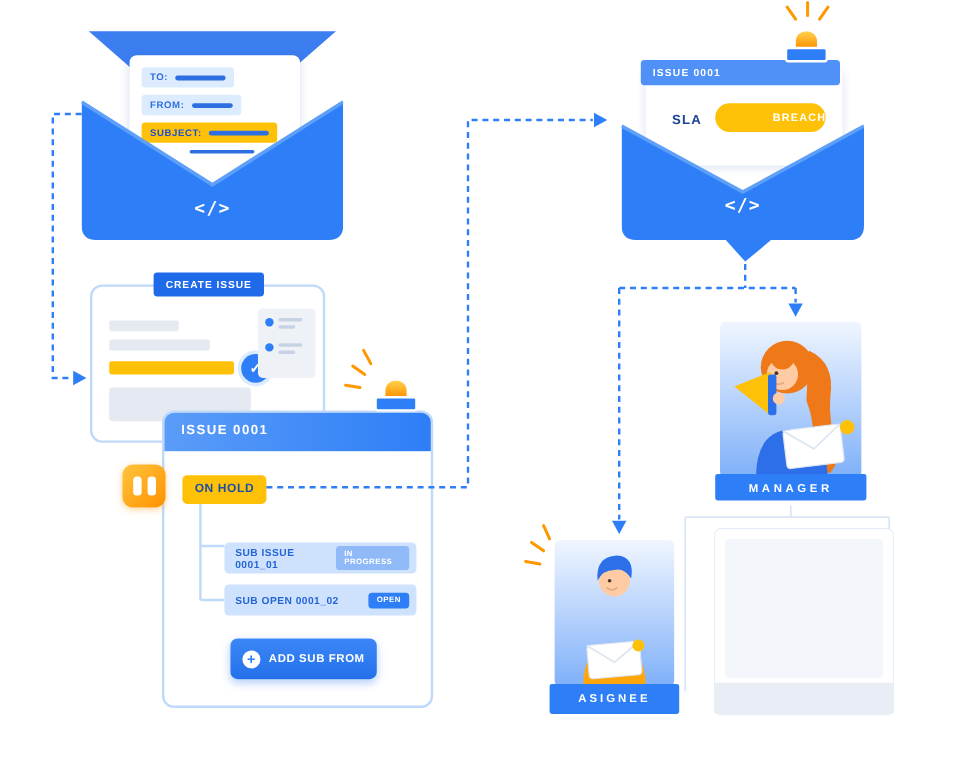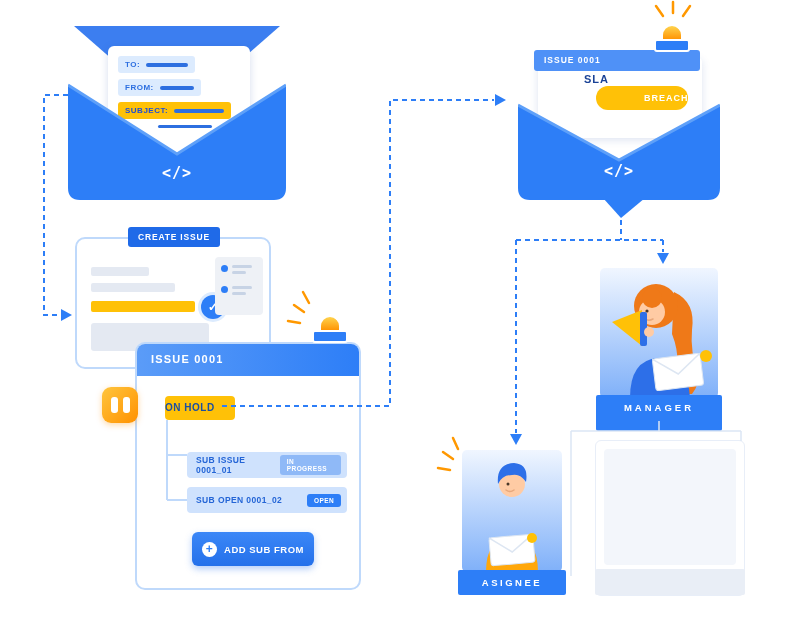--- a/index.html
+++ b/index.html
@@ -60,23 +60,23 @@
     box-shadow:0 2px 6px rgba(255,145,0,.35); }
   .pause b { width:7px; height:16px; background:#fff; border-radius:3px; }
 
   
   .issue-card { position:absolute; left:135px; top:342px; width:226px; height:248px;
     background:#fff; border:2px solid #bfd9fb; border-radius:10px; overflow:hidden; z-index:2; }
   .ic-header { height:34px; background:linear-gradient(90deg,#5b9cf8,#2d7ef7);
     color:#fff; font-size:11px; font-weight:bold; letter-spacing:1.2px;
     line-height:34px; padding-left:16px; margin:-2px -2px 0 -2px; }
   .tree { position:absolute; left:0; top:0; }
-  .badge-onhold { position:absolute; left:28px; top:52px; width:70px; height:24px;
+  .badge-onhold { position:absolute; left:15px; top:52px; width:70px; height:24px;
     background:#ffc107; border-radius:4px; color:#1a4fa3; font-size:10px; font-weight:bold;
-    letter-spacing:.5px; text-align:left; line-height:24px; }
+    letter-spacing:.5px; text-align:center; line-height:24px; }
   .sub-row { position:absolute; left:50px; width:160px; height:26px; background:#cfe2fd;
     border-radius:4px; display:flex; align-items:center; justify-content:space-between;
     padding:0 6px 0 9px; }
   .sub-row.r1 { top:84px;margin-top:24px; } .sub-row.r2 { top:143px; }
   .s-label { font-size:8.5px; font-weight:bold; color:#2465d6; letter-spacing:.4px; }
   .s-badge { background:#8fb9f7; color:#fff; font-size:6.5px; font-weight:bold;
     letter-spacing:.4px; border-radius:3px; padding:3px 7px; }
   .s-badge.open { background:#2d7ef7; }
   .btn-add { position:absolute; left:55px; top:188px; width:122px; height:34px;
     background:linear-gradient(180deg,#3b87f7,#2470ea); border:none; border-radius:6px;
@@ -96,31 +96,31 @@
   .alarm-issue { left:312px; top:315px; }
   .alarm-sla { left:654px; top:24px; }
 
   
   .sla { position:absolute; left:518px; top:10px; width:202px; height:210px; z-index:2; }
   .sla-letter { position:absolute; left:20px; top:48px; width:164px; height:80px;
     background:#fff; border-radius:4px; box-shadow:0 2px 8px rgba(30,70,160,.15); z-index:2; }
   .sla-tag { position:absolute; left:16px; top:40px; width:166px; height:21px;
     background:#4f91f7; border-radius:3px; color:#fff; font-size:8.5px; font-weight:bold;
     letter-spacing:1px; line-height:21px; padding-left:10px; z-index:4; }
-  .sla-word { position:absolute; left:42px; top:63px; color:#1b4396; font-size:11px;
-    font-weight:bold; letter-spacing:1px; z-index:4;margin-left:24px; }
+  .sla-word { position:absolute; left:42px; top:84px; color:#1b4396; font-size:11px;
+    font-weight:bold; letter-spacing:1px; z-index:4; }
   .badge-breached { position:absolute; left:78px; top:76px; width:92px; height:24px;
     background:#ffc107; border-radius:12px; color:#fff; font-size:9px; font-weight:bold;
     letter-spacing:1px; text-align:center; line-height:24px; z-index:4;padding-left:48px; }
   .sla .front { z-index:3; }
   .sla .code-glyph { top:152px; }
 
   
   .mgr-card { position:absolute; left:600px; top:268px; width:118px; height:130px; z-index:2; }
-  .mgr-label { position:absolute; left:596px; top:395px; width:126px; height:36px;
+  .mgr-label { position:absolute; left:596px; top:395px; width:126px; height:22px;
     background:#2d7ef7; border-radius:2px; color:#fff; font-size:9.5px; font-weight:bold;
     letter-spacing:3px; text-align:center; line-height:26px; z-index:3; }
   .asg-card { position:absolute; left:462px; top:450px; width:100px; height:122px; z-index:2; }
   .asg-label { position:absolute; left:458px; top:570px; width:108px; height:25px;
     background:#2d7ef7; border-radius:2px; color:#fff; font-size:9.5px; font-weight:bold;
     letter-spacing:2.5px; text-align:center; line-height:25px; z-index:3; }
   .empty-card { position:absolute; left:595px; top:440px; width:150px; height:156px;
     background:#fff; border:1.5px solid #e8eef8; border-radius:6px; z-index:1; }
   .empty-body { position:absolute; left:8px; top:8px; width:132px; height:116px;
     background:#f3f6fb; border-radius:4px; }

